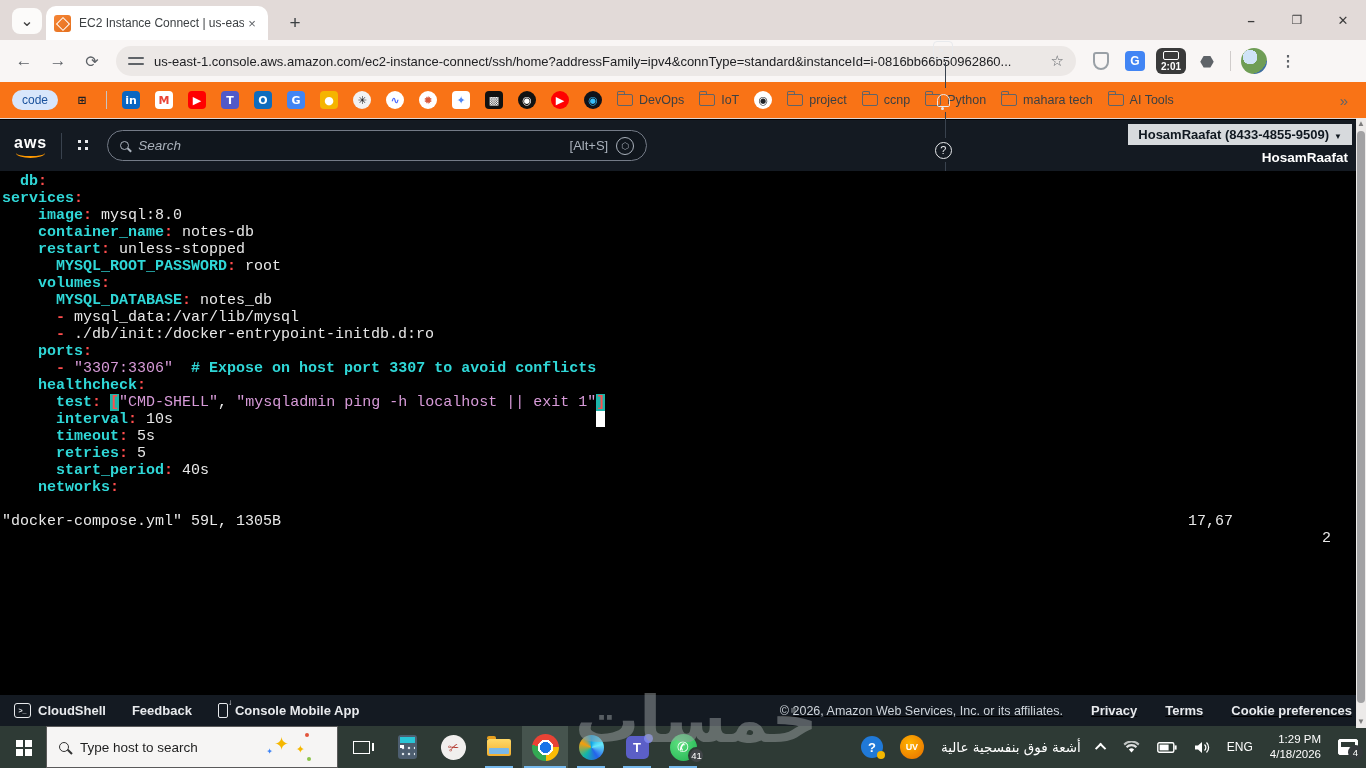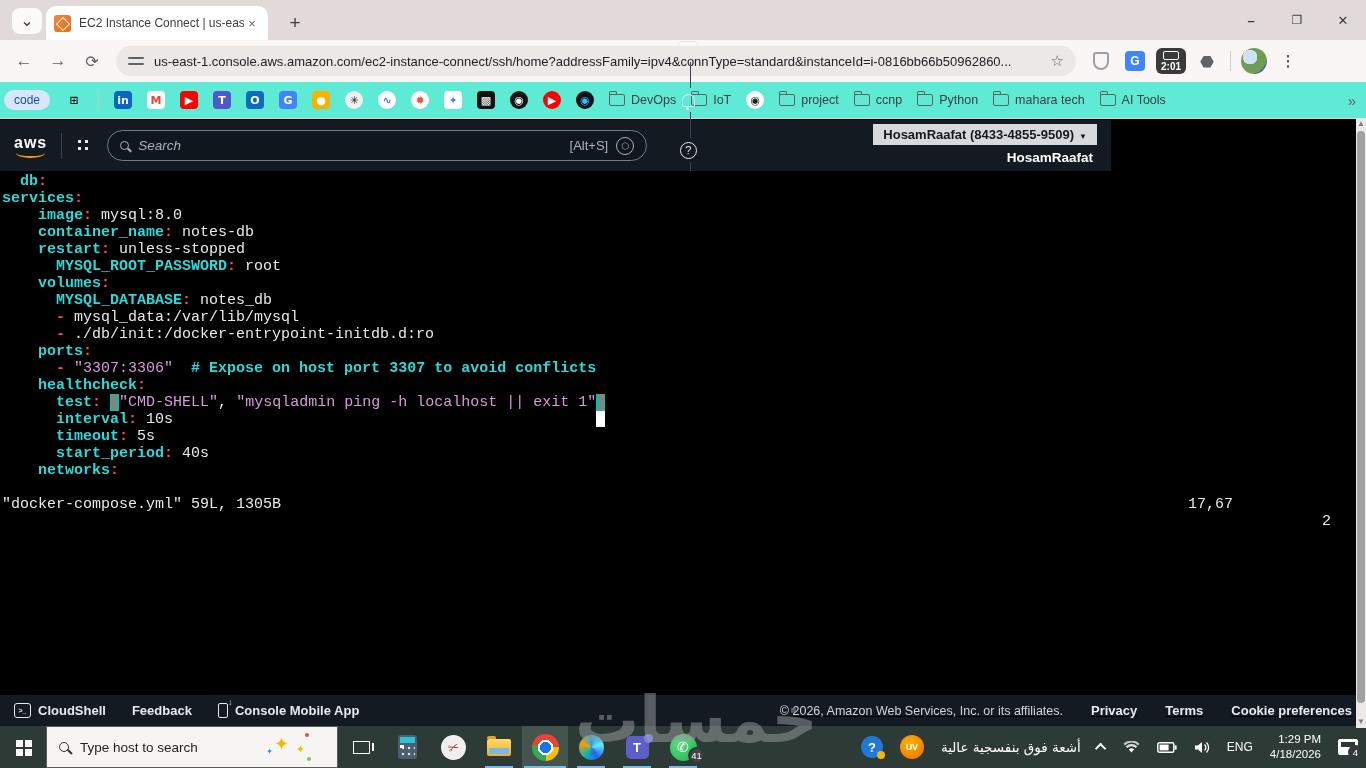--- a/index.html
+++ b/index.html
@@ -40,34 +40,34 @@
   .mini-translate { width:20px; height:20px; background:#4285f4; border-radius:4px; color:#fff; font-size:12px; font-weight:bold; display:flex; align-items:center; justify-content:center; }
   #timer-badge { min-width:30px; height:26px; background:#3a3a3a; border-radius:6px; color:#fff; font-size:10px; font-weight:bold; display:flex; flex-direction:column; align-items:center; justify-content:flex-end; padding:2px 3px; margin:0 4px; }
   #timer-badge::before { content:""; width:14px; height:7px; border:1.5px solid #fff; border-radius:2px; margin-bottom:1px; }
   .puzzle-ic { font-size:16px; color:#5f6368; }
   .puzzle-ic::before { content:"\2B23"; }
   .tb-divider { width:1px; height:20px; background:#d0cccb; margin:0 6px; }
   #avatar { width:26px; height:26px; border-radius:50%; background:radial-gradient(circle at 35% 35%, #cfe3f7 0 30%, #6f9d55 31% 70%, #3f6f9f 71%); margin:0 4px; }
   .kebab-ic { color:#5f6368; font-size:15px; font-weight:bold; letter-spacing:0; }
   .kebab-ic::before { content:"\22EE"; }
 
-  #bookmarks { position:absolute; top:82px; left:0; width:1366px; height:37px; background:#5eead4; border-bottom:1px solid #dcd6d4; display:flex; align-items:center; padding:0 4px;text-align:center; }
+  #bookmarks { position:absolute; top:82px; left:0; width:1366px; height:37px; background:#f97316; border-bottom:1px solid #dcd6d4; display:flex; align-items:center; padding:0 12px;text-align:center; }
   #bookmarks-items { display:flex; align-items:center; gap:15px; flex:1 1 auto; overflow:hidden; }
   .bm-chip { background:#d8e6fb; color:#19519c; font-size:12px; padding:3px 10px; border-radius:12px; }
   .bm-div { width:1px; height:18px; background:#c9c4c2; }
   .bm-icon { width:18px; height:18px; border-radius:4px; font-size:11px; font-weight:bold; display:flex; align-items:center; justify-content:center; flex:0 0 auto; font-family:"DejaVu Sans", sans-serif; }
   .bm-folder { display:flex; align-items:center; gap:6px; flex:0 0 auto; }
   .folder-ic { width:16px; height:12px; border:1.5px solid #5f6368; border-radius:2px; position:relative; }
   .folder-ic::before { content:""; position:absolute; top:-4px; left:-1px; width:6px; height:3px; border:1.5px solid #5f6368; border-bottom:none; border-radius:2px 2px 0 0; }
   .folder-lb { font-size:12.5px; color:#3c4043; white-space:nowrap; }
   #bm-overflow { color:#5f6368; font-size:15px; padding:0 6px; }
   #bm-overflow::before { content:"\00BB"; }
 
   
-  #aws-header { position:absolute; top:120px; left:0; width:1111px; height:51px; background:#141a22; display:flex; align-items:center; padding:8px 14px; }
+  #aws-header { position:absolute; top:120px; left:0; width:1366px; height:51px; background:#141a22; display:flex; align-items:center; padding:8px 14px; }
   #aws-logo { color:#fff; font-weight:bold; font-size:16px; letter-spacing:1px; position:relative; padding-bottom:6px; }
   #aws-logo::after { content:""; position:absolute; left:2px; right:2px; bottom:0; height:8px; border-bottom:2px solid #ff9900; border-radius:0 0 50% 50%; }
   .hdr-sep { width:1px; height:26px; background:#39424e; margin:0 14px; }
   .grid-ic { width:15px; height:15px; background:
       radial-gradient(circle, #e8eaed 1.6px, transparent 1.8px) 0 0/7px 7px; margin-right:16px; }
   #aws-search { width:540px; height:31px; border:1px solid #747b87; border-radius:16px; background:#10161d; display:flex; align-items:center; padding:0 12px; }
   .mag-ic { width:9px; height:9px; border:1.7px solid #aab2bc; border-radius:50%; position:relative; margin-right:9px; flex:0 0 auto; }
   .mag-ic::after { content:""; position:absolute; width:5px; height:1.7px; background:#aab2bc; transform:rotate(45deg); right:-4px; bottom:-2px; }
   #aws-search-ph { color:#a9b1bb; font-size:13.5px; font-style:italic; flex:1 1 auto; }
   #aws-shortcut { color:#aab2bc; font-size:13px; margin-right:8px; }
@@ -311,20 +311,21 @@
       <div class="t-line"><span class="t-v">    </span><span class="t-k">volumes</span><span class="t-p">:</span></div>
       <div class="t-line"><span class="t-v">      </span><span class="t-k">MYSQL_DATABASE</span><span class="t-p">:</span><span class="t-v"> notes_db</span></div>
       <div class="t-line"><span class="t-v">      </span><span class="t-p">-</span><span class="t-v"> mysql_data:/var/lib/mysql</span></div>
       <div class="t-line"><span class="t-v">      </span><span class="t-p">-</span><span class="t-v"> ./db/init:/docker-entrypoint-initdb.d:ro</span></div>
       <div class="t-line"><span class="t-v">    </span><span class="t-k">ports</span><span class="t-p">:</span></div>
       <div class="t-line"><span class="t-v">      </span><span class="t-p">-</span><span class="t-v"> </span><span class="t-s">"3307:3306"</span><span class="t-v">  </span><span class="t-c"># Expose on host port 3307 to avoid conflicts</span></div>
       <div class="t-line"><span class="t-v">    </span><span class="t-k">healthcheck</span><span class="t-p">:</span></div>
       <div class="t-line"><span class="t-v">      </span><span class="t-k">test</span><span class="t-p">:</span><span class="t-v"> </span><span class="t-mp">[</span><span class="t-s">"CMD-SHELL"</span><span class="t-v">, </span><span class="t-s">"mysqladmin ping -h localhost || exit 1"</span><span class="t-mp">]</span></div>
       <div class="t-line"><span class="t-v">      </span><span class="t-k">interval</span><span class="t-p">:</span><span class="t-v"> 10s</span><span class="t-curabs"> </span></div>
       <div class="t-line"><span class="t-v">      </span><span class="t-k">timeout</span><span class="t-p">:</span><span class="t-v"> 5s</span></div>
+      <div class="t-line"><span class="t-v">      </span><span class="t-k">retries</span><span class="t-p">:</span><span class="t-v"> 5</span></div>
       <div class="t-line"><span class="t-v">      </span><span class="t-k">start_period</span><span class="t-p">:</span><span class="t-v"> 40s</span></div>
       <div class="t-line"><span class="t-v">    </span><span class="t-k">networks</span><span class="t-p">:</span></div>
     </div>
   <div class="t-line t-ruler">
     <span class="rpos">17,67</span>
     <span class="rscroll">2</span>
   </div>
   <div class="t-line t-v" style="color:#e8e8e8">"docker-compose.yml" 59L, 1305B</div>
 </div>
 

